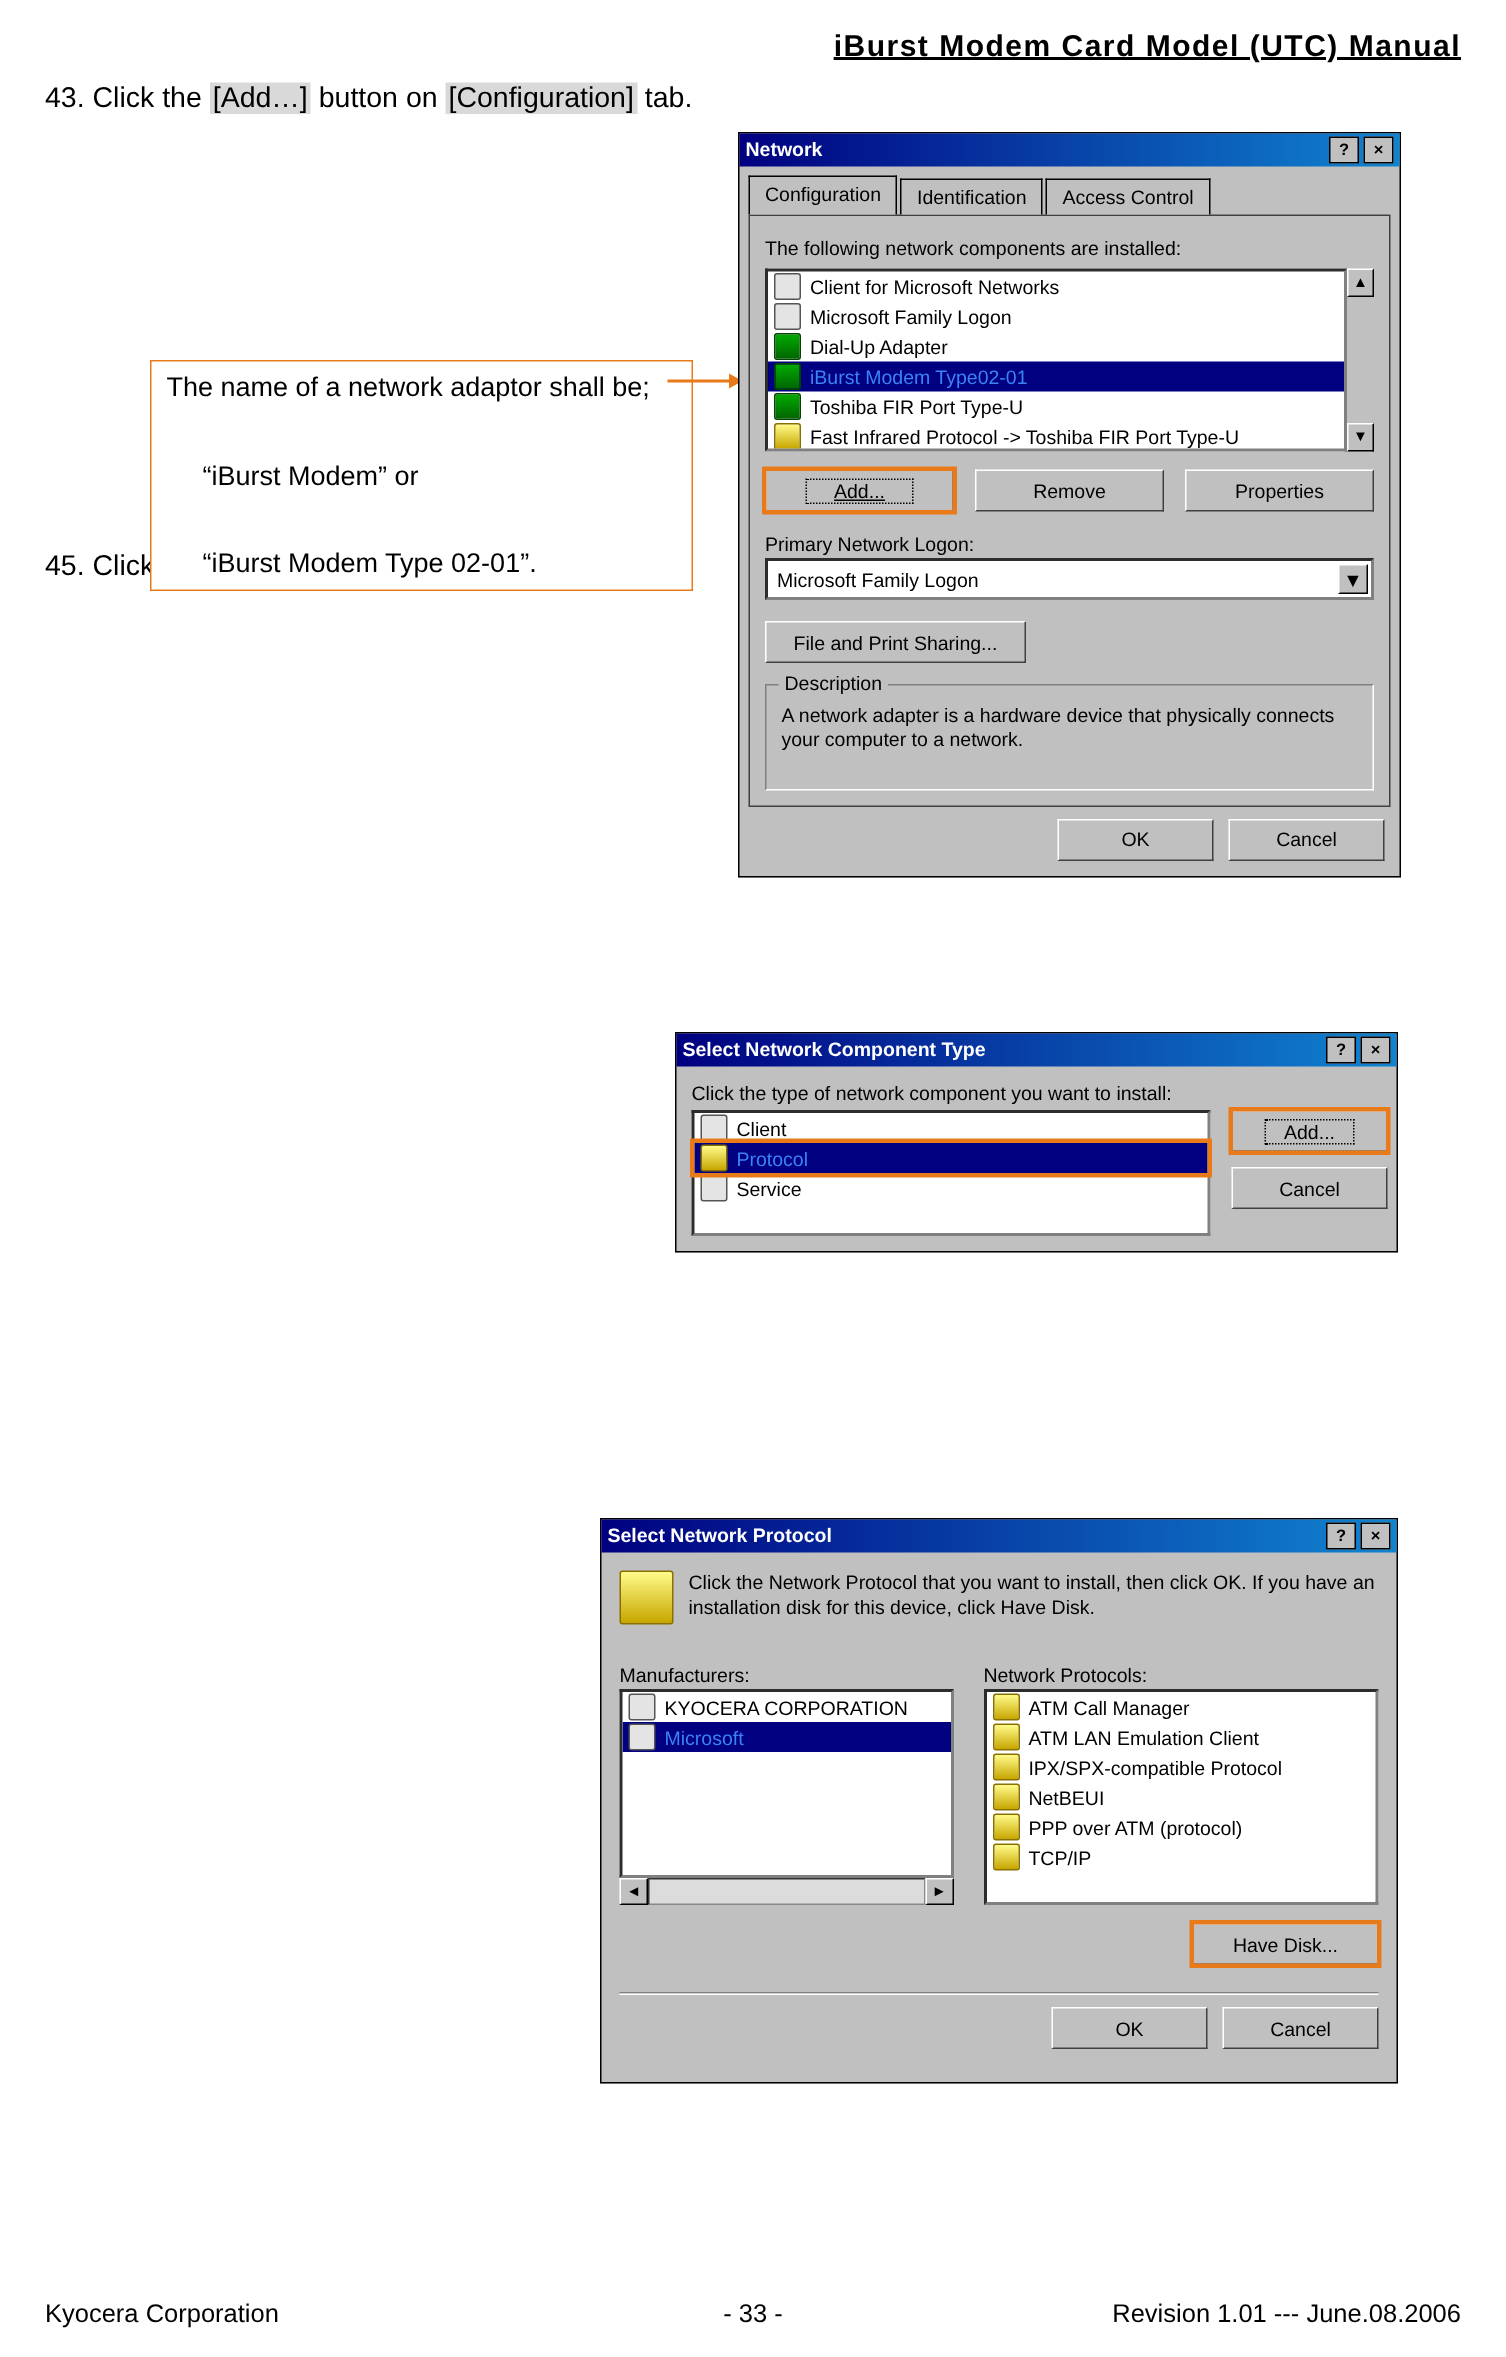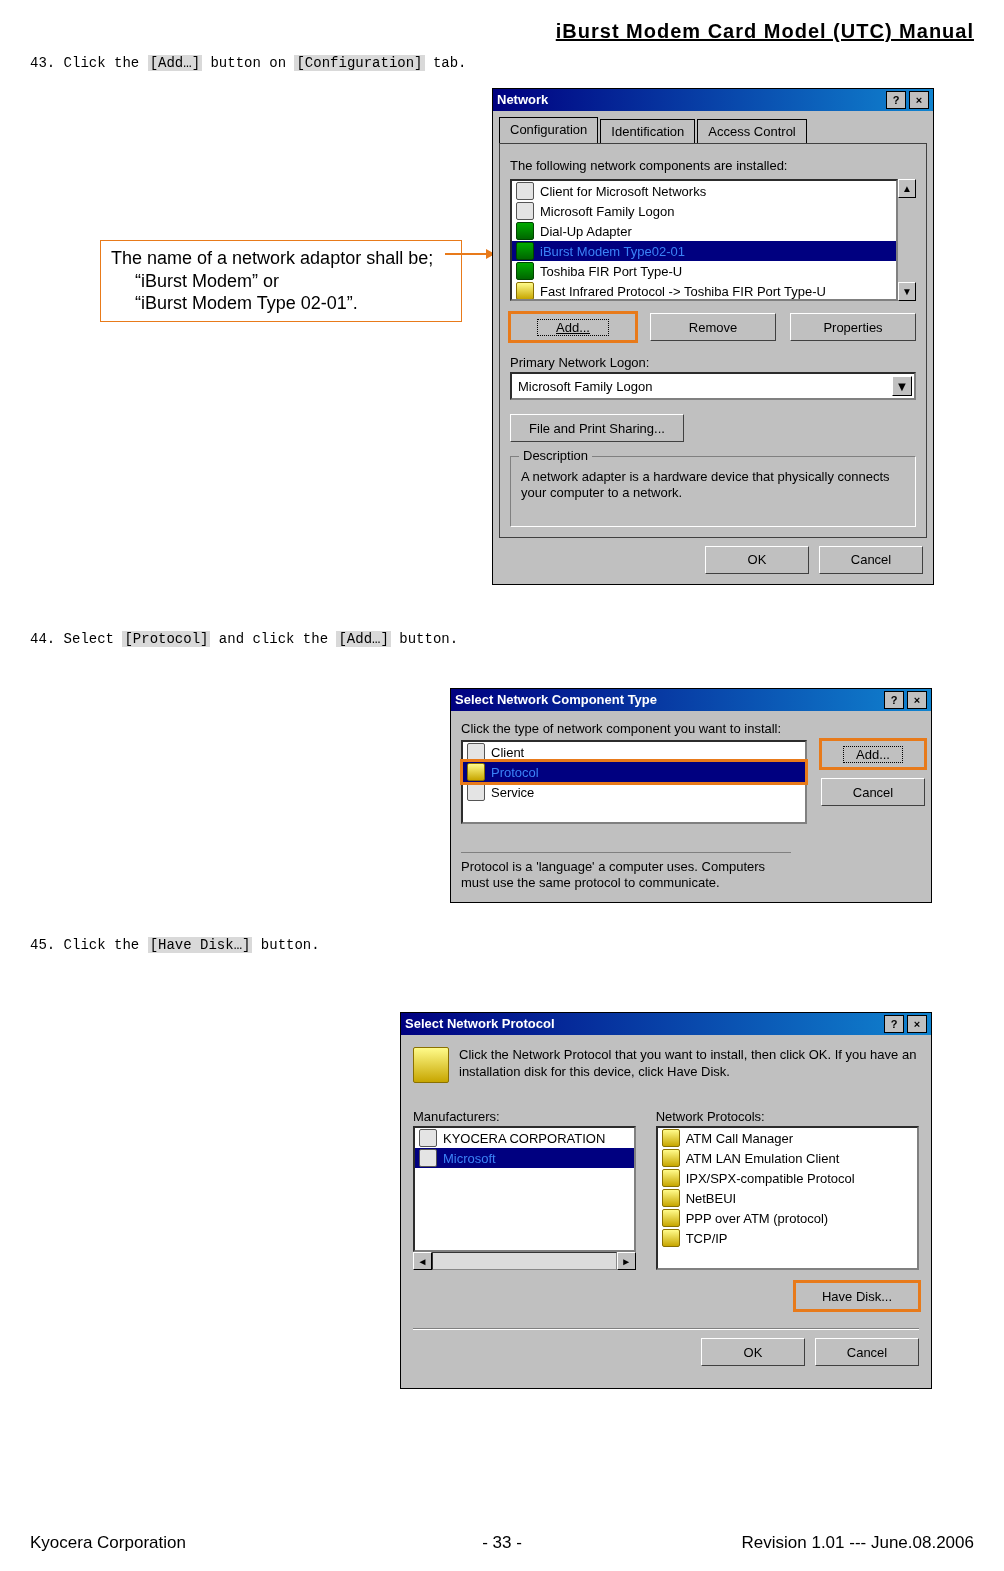--- a/index.html
+++ b/index.html
@@ -1,22 +1,22 @@
 <!DOCTYPE html>
 <html><head>
 <meta charset="utf-8">
 <style>
   html,body{margin:0;padding:0;background:#fff;font-family:Arial,Helvetica,sans-serif;color:#000;}
   .page{width:1004px;height:1571px;position:relative;margin:0 auto;box-sizing:border-box;padding:20px 30px 40px 30px;font-size:17px;}
   .manual-header{text-align:right;font-weight:bold;text-decoration:underline;font-size:20px;letter-spacing:1px;margin-bottom:12px;}
-  .step{font-size:14px;font-family:Liberation Mono, monospace;margin:6px 0 10px 0;}
+  .step{font-size:19px;font-family:Liberation Sans, sans-serif;margin:6px 0 10px 0;}
   .hl{background:#d9d9d9;padding:0 2px;}
   .callout{position:absolute;left:100px;top:240px;border:1.5px solid #e87a1a;background:#fff;padding:6px 10px;font-size:18px;line-height:1.25;width:340px;}
   .callout .l1{display:block;}
-  .callout .l2,.callout .l3{display:block;padding-left:24px;}
+  .callout .l2,.callout .l3{display:block;padding-left:24px;margin-top:36px;}
   .arrow{position:absolute;left:445px;top:253px;width:48px;height:2px;background:#e87a1a;}
   .arrow::after{content:"";position:absolute;right:-2px;top:-4px;border-left:9px solid #e87a1a;border-top:5px solid transparent;border-bottom:5px solid transparent;}
   
   .dlg{position:absolute;background:#c0c0c0;border:1px solid #000;font-family:Tahoma,Arial,sans-serif;font-size:13px;}
   .dlg .titlebar{background:linear-gradient(to right,#000080,#1084d0);color:#fff;height:22px;line-height:22px;padding:0 4px;font-weight:bold;display:flex;align-items:center;justify-content:space-between;}
   .titlegroup{display:flex;gap:3px;}
   .tbtn{width:18px;height:16px;background:#c0c0c0;border:1px solid #000;font-size:11px;font-weight:bold;color:#000;display:flex;align-items:center;justify-content:center;font-family:Arial;}
   .groupbox{border:1px solid #808080;border-right-color:#fff;border-bottom-color:#fff;margin:10px;padding:12px 10px 10px 10px;position:relative;}
   .groupbox>.glabel{position:absolute;top:-9px;left:8px;background:#c0c0c0;padding:0 4px;font-size:13px;}
   .sunken{background:#fff;border:2px inset #808080;}
@@ -137,23 +137,20 @@
         <span class="glabel">Description</span>
         <div style="font-size:13px;line-height:1.25;">A network adapter is a hardware device that physically connects your computer to a network.</div>
       </div>
     </div>
     <div class="bottombar">
       <div class="raised btn3d">OK</div>
       <div class="raised btn3d">Cancel</div>
     </div>
   </div>
 
-  <p class="step" style="margin-top:560px;">
-    <span>44. Select </span><span class="hl">[Protocol]</span><span> and click the </span><span class="hl">[Add…]</span><span> button.</span>
-  </p>
 
   <div class="dlg" style="left:450px;top:688px;width:480px;">
     <div class="titlebar">
       <span>Select Network Component Type</span>
       <div class="titlegroup">
         <div class="tbtn">?</div>
         <div class="tbtn">×</div>
       </div>
     </div>
     <div style="padding:10px;">
@@ -173,21 +170,20 @@
               <span>Service</span>
             </div>
         </div>
         <div style="display:flex;flex-direction:column;gap:10px;width:100px;">
           <div class="raised btn3d hl-orange">
               <span style="border:1px dotted #000;padding:0 12px;">Add...</span>
             </div>
           <div class="raised btn3d">Cancel</div>
         </div>
       </div>
-      <div style="margin-top:28px;border-top:1px solid #808080;padding-top:6px;font-size:13px;line-height:1.25;width:330px;">Protocol is a 'language' a computer uses. Computers must use the same protocol to communicate.</div>
     </div>
   </div>
 
   <p class="step" style="margin-top:290px;">
     <span>45. Click the </span><span class="hl">[Have Disk…]</span><span> button.</span>
   </p>
 
   <div class="dlg" style="left:400px;top:1012px;width:530px;">
     <div class="titlebar">
       <span>Select Network Protocol</span>

